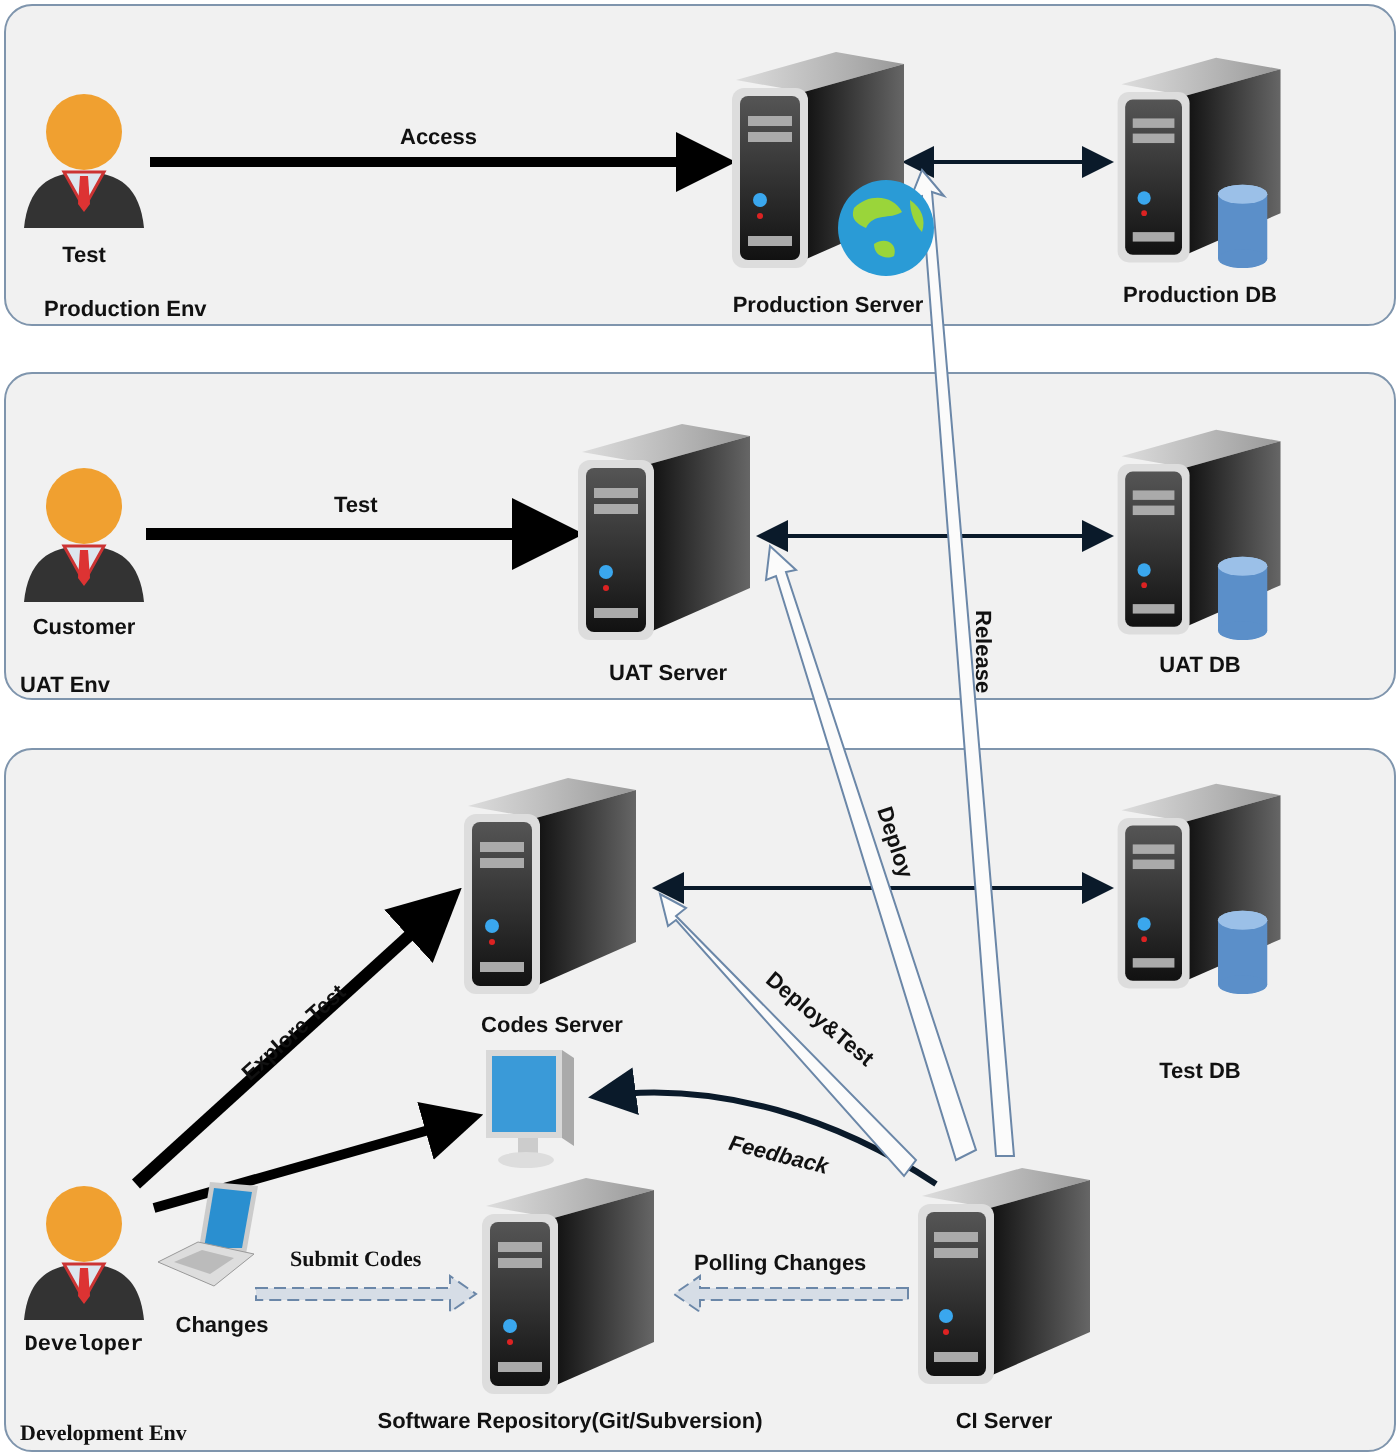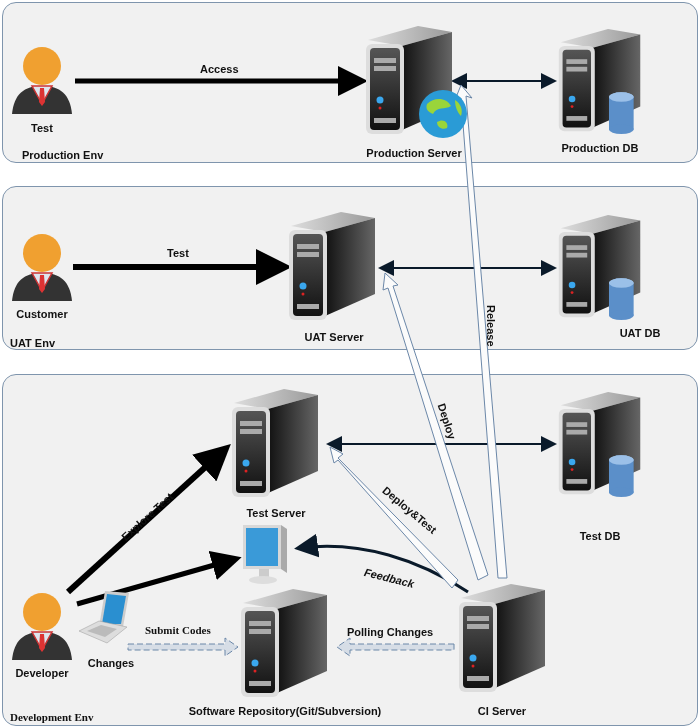--- a/index.html
+++ b/index.html
@@ -220,21 +220,21 @@
   <rect x="12" y="36" width="22" height="5" fill="#aaa"></rect>
   <rect x="12" y="44" width="22" height="5" fill="#aaa"></rect>
   <circle cx="18" cy="78" r="3.5" fill="#3aa7ee"></circle>
   <circle cx="18" cy="86" r="1.5" fill="#d22"></circle>
   <rect x="12" y="96" width="22" height="5" fill="#aaa"></rect>
   <ellipse cx="70" cy="76" rx="13" ry="5" fill="#9bc0e8"></ellipse>
           <rect x="57" y="76" width="26" height="34" fill="#5b8fc9"></rect>
           <ellipse cx="70" cy="110" rx="13" ry="5" fill="#5b8fc9"></ellipse>
           <ellipse cx="70" cy="76" rx="13" ry="5" fill="#9bc0e8"></ellipse>
 </svg></div>
-<div class="node-label" style="left:600px;top:327px;margin-left:40px;">UAT DB</div>
+<div class="node-label" style="left:600px;top:327px;">UAT DB</div>
 
 <div class="node" style="left:228px;top:385px;">
 <svg width="95" height="118" viewBox="0 0 95 118">
   <defs>
     <linearGradient id="sg" x1="0" x2="1">
           <stop offset="0" stop-color="#111"></stop>
           <stop offset="1" stop-color="#666"></stop>
         </linearGradient>
     <linearGradient id="fg" x1="0" y1="0" x2="0" y2="1">
           <stop offset="0" stop-color="#555"></stop>
@@ -250,21 +250,21 @@
   <polygon points="40,24 90,10 90,86 40,108" fill="url(#sg)"></polygon>
   <rect x="4" y="22" width="38" height="90" rx="6" fill="#ddd"></rect>
   <rect x="8" y="26" width="30" height="82" rx="4" fill="url(#fg)"></rect>
   <rect x="12" y="36" width="22" height="5" fill="#aaa"></rect>
   <rect x="12" y="44" width="22" height="5" fill="#aaa"></rect>
   <circle cx="18" cy="78" r="3.5" fill="#3aa7ee"></circle>
   <circle cx="18" cy="86" r="1.5" fill="#d22"></circle>
   <rect x="12" y="96" width="22" height="5" fill="#aaa"></rect>
 
 </svg></div>
-<div class="node-label" style="left:276px;top:507px;">Test Server</div>
+<div class="node-label" style="left:276px;top:507px;">Codes Server</div>
 
 <div class="node" style="left:555px;top:385px;">
 <svg width="90" height="118" viewBox="0 0 95 118">
   <defs>
     <linearGradient id="sg" x1="0" x2="1">
           <stop offset="0" stop-color="#111"></stop>
           <stop offset="1" stop-color="#666"></stop>
         </linearGradient>
     <linearGradient id="fg" x1="0" y1="0" x2="0" y2="1">
           <stop offset="0" stop-color="#555"></stop>
@@ -301,21 +301,21 @@
   <ellipse cx="22" cy="57" rx="14" ry="4" fill="#ddd"></ellipse>
 </svg></div>
 
 <div class="node" style="left:10px;top:588px;">
 <svg width="64" height="80" viewBox="0 0 64 80">
   <path d="M2,72 C4,52 14,44 32,44 C50,44 60,52 62,72 Z" fill="#333"></path>
   <path d="M22,44 L32,62 L42,44 Z" fill="#dde6ef" stroke="#c33" stroke-width="1.5"></path>
   <path d="M30,46 L34,46 L35,60 L32,64 L29,60 Z" fill="#d33"></path>
   <circle cx="32" cy="24" r="19" fill="#f0a030"></circle>
 </svg></div>
-<div class="node-label" style="left:42px;top:667px;">Developer</div>
+<div class="node-label" style="left:42px;top:667px;font-family:Liberation Mono, monospace;">Developer</div>
 
 <div class="node" style="left:77px;top:587px;">
 <svg width="60" height="60" viewBox="0 0 60 60">
   <polygon points="28,4 52,6 46,40 22,40" fill="#ccc"></polygon>
   <polygon points="30,7 49,9 44,37 25,37" fill="#2a8fd0"></polygon>
   <polygon points="2,44 22,34 50,40 30,56" fill="#ddd" stroke="#999" stroke-width="0.5"></polygon>
   <polygon points="10,44 24,38 40,42 28,50" fill="#bbb"></polygon>
 </svg></div>
 <div class="node-label" style="left:111px;top:657px;">Changes</div>
 

